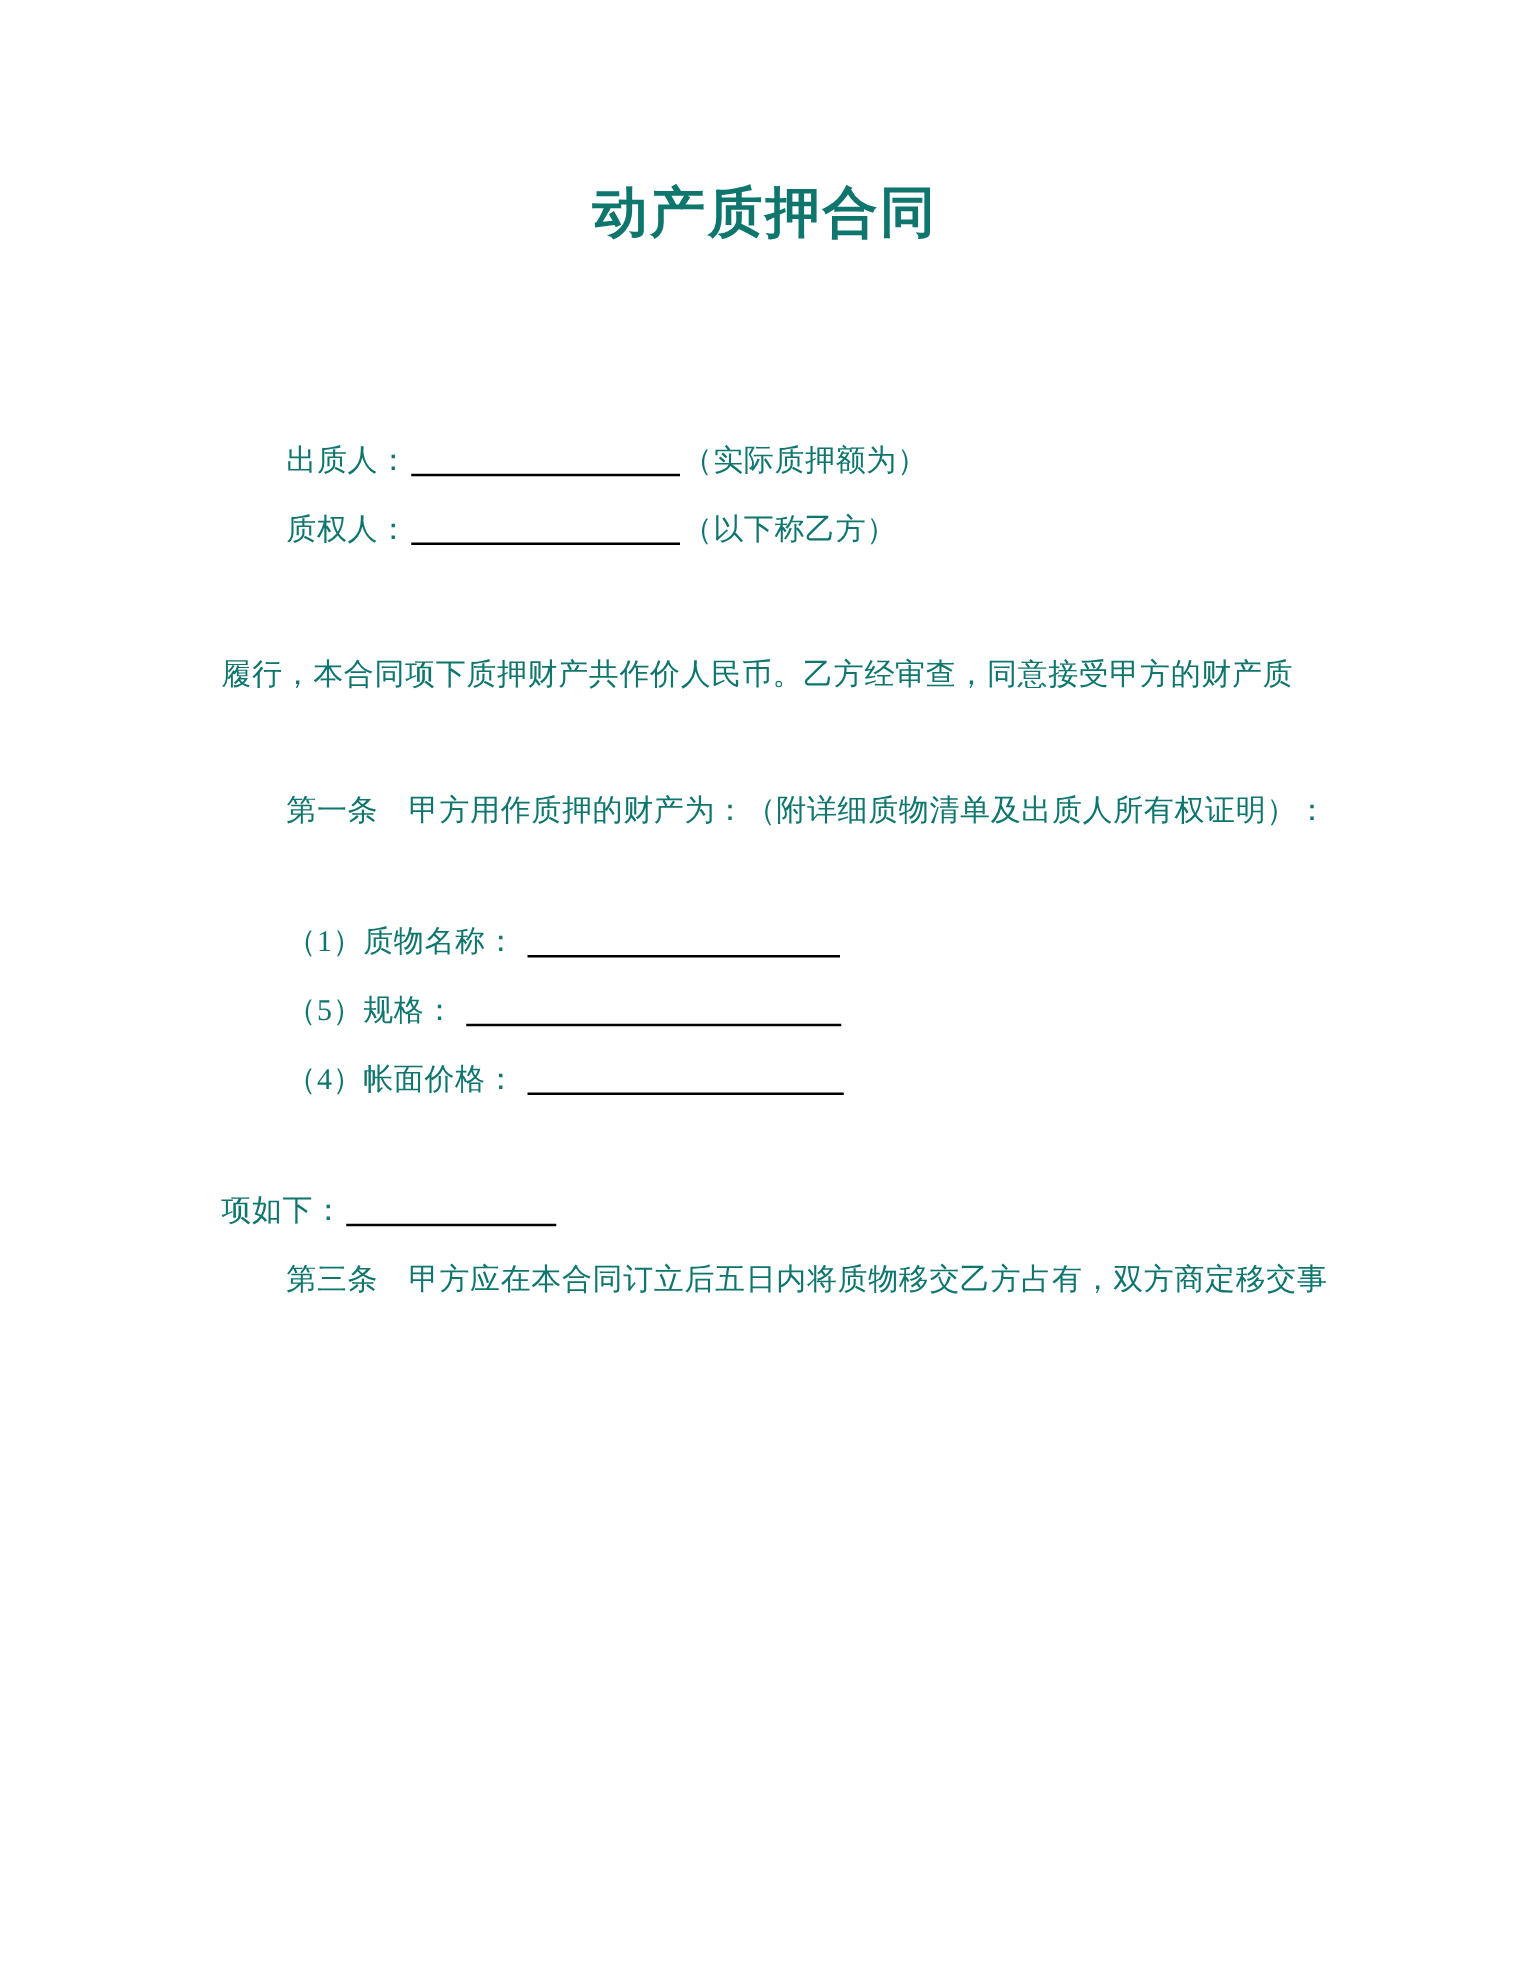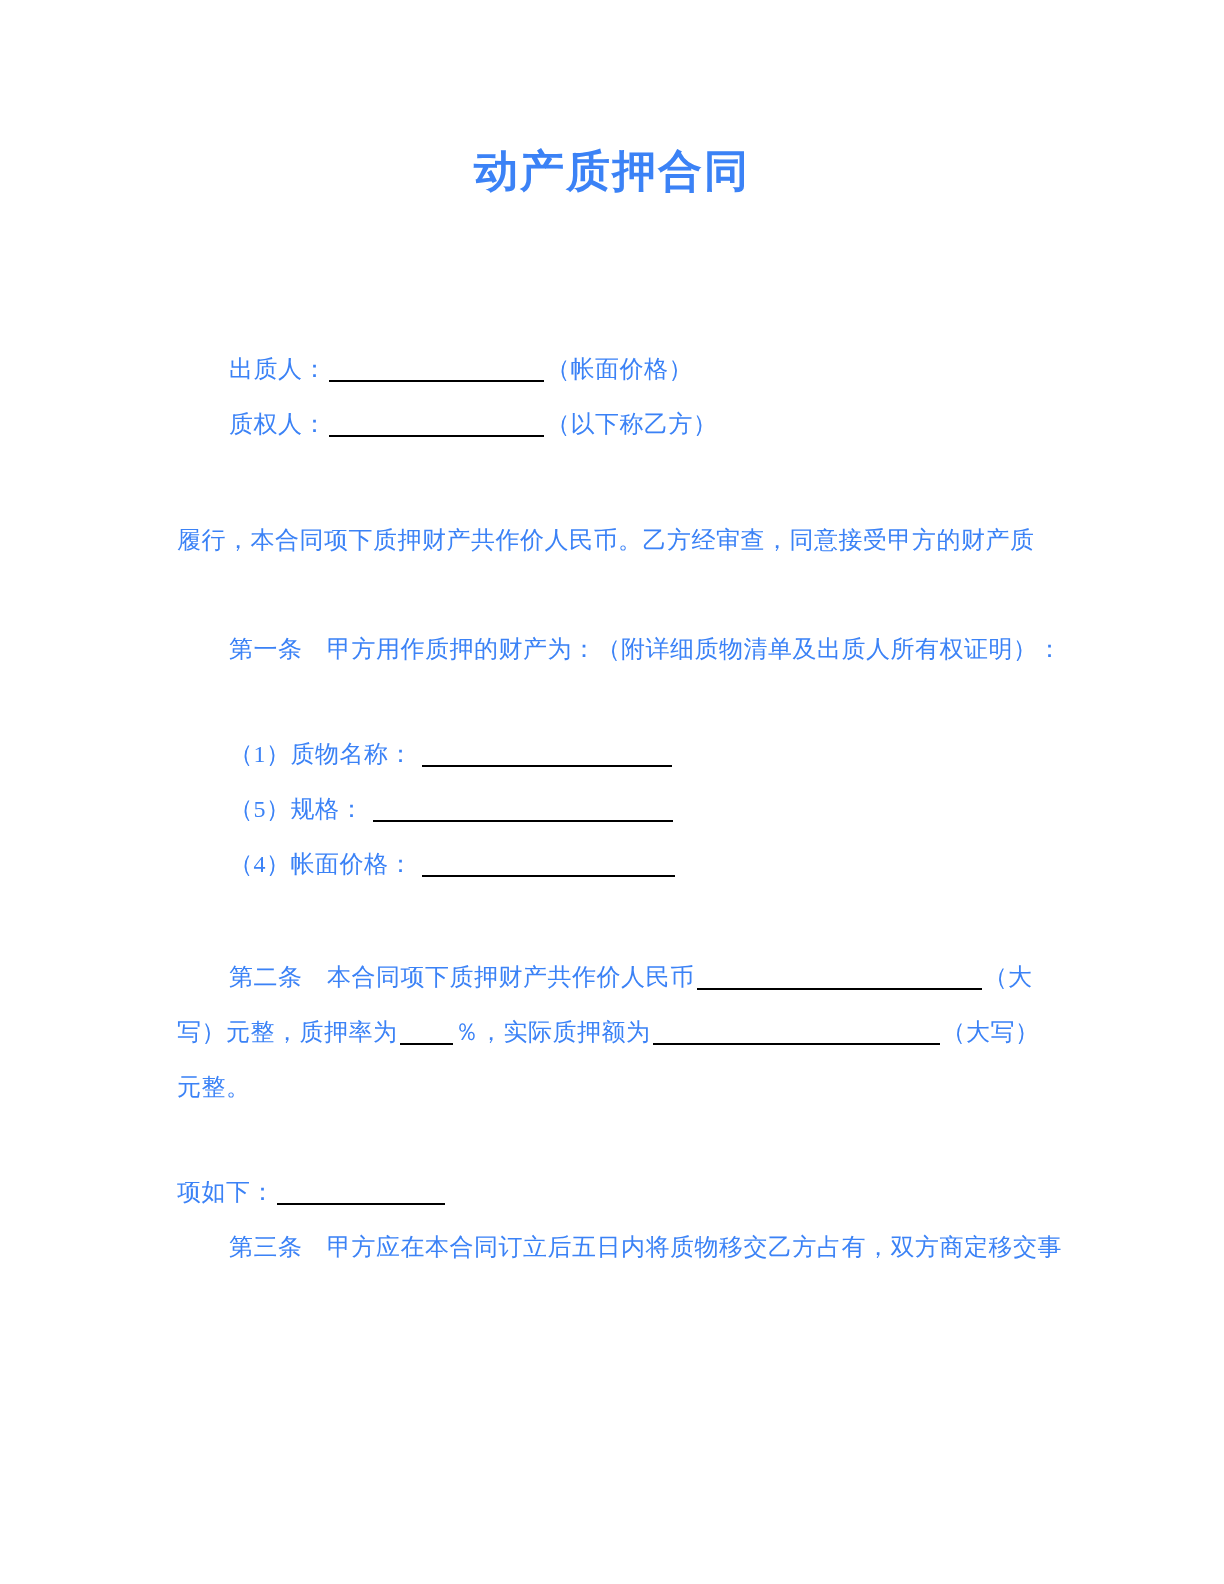--- a/index.html
+++ b/index.html
@@ -2,21 +2,21 @@
 <html><head>
 <meta charset="utf-8">
 <style>
   * { margin: 0; padding: 0; box-sizing: border-box; }
   html, body { background: #ffffff; }
   .page {
     position: relative;
     width: 1224px;
     height: 1584px;
     background: #ffffff;
-    color: #3b82f6;
+    color: #0f766e;
     font-family: "Liberation Serif", "DejaVu Serif", serif;
     font-size: 24px;
     letter-spacing: 0.5px;
     overflow: hidden;
   }
   .doc-title {
     margin-top: 146px;
     line-height: 50px;
     font-size: 44px;
     font-weight: bold;
@@ -49,37 +49,32 @@
   .b-article2 { margin-top: 58px; }
   .b-article3 { margin-top: 50px; }
 </style>
 </head>
 <body>
 
 <div class="page">
   <h1 class="doc-title">动产质押合同</h1>
   <div class="content">
       <div class="block b-parties">
-        <div class="line indent"><span class="seg">出质人：</span><span class="blank" style="width: 215px;"></span><span class="seg">（帐面价格）</span></div>
+        <div class="line indent"><span class="seg">出质人：</span><span class="blank" style="width: 215px;"></span><span class="seg">（实际质押额为）</span></div>
         <div class="line indent"><span class="seg">质权人：</span><span class="blank" style="width: 215px;"></span><span class="seg">（以下称乙方）</span></div>
       </div>
       <div class="block b-preamble">
         <div class="line"><span class="seg">履行，本合同项下质押财产共作价人民币。乙方经审查，同意接受甲方的财产质</span></div>
       </div>
       <div class="block b-article1">
         <div class="line indent"><span class="seg">第一条　甲方用作质押的财产为：（附详细质物清单及出质人所有权证明）：</span></div>
       </div>
       <div class="block b-items">
         <div class="line indent"><span class="seg">（1）质物名称： </span><span class="blank" style="width: 250px;"></span></div>
         <div class="line indent"><span class="seg">（5）规格： </span><span class="blank" style="width: 300px;"></span></div>
         <div class="line indent"><span class="seg">（4）帐面价格： </span><span class="blank" style="width: 253px;"></span></div>
       </div>
-      <div class="block b-article2">
-        <div class="line indent"><span class="seg">第二条　本合同项下质押财产共作价人民币</span><span class="blank" style="width: 285px;"></span><span class="seg">（大</span></div>
-        <div class="line"><span class="seg">写）元整，质押率为</span><span class="blank" style="width: 53px;"></span><span class="seg">％，实际质押额为</span><span class="blank" style="width: 287px;"></span><span class="seg">（大写）</span></div>
-        <div class="line"><span class="seg">元整。</span></div>
-      </div>
       <div class="block b-article3">
         <div class="line"><span class="seg">项如下：</span><span class="blank" style="width: 168px;"></span></div>
         <div class="line indent"><span class="seg">第三条　甲方应在本合同订立后五日内将质物移交乙方占有，双方商定移交事</span></div>
       </div>
     </div>
 </div>
 
 </body></html>

